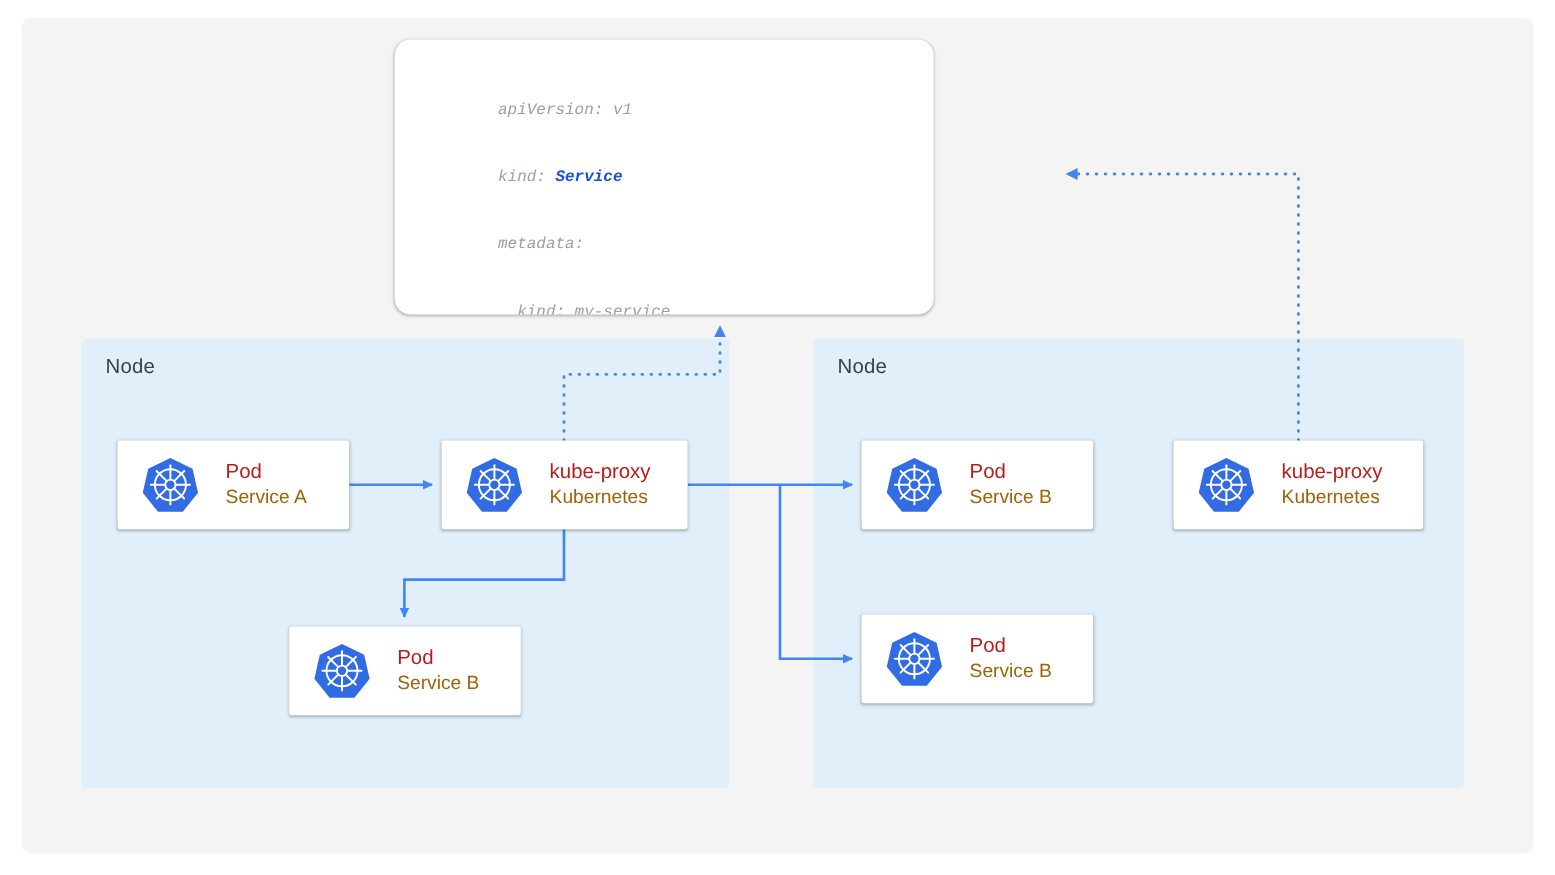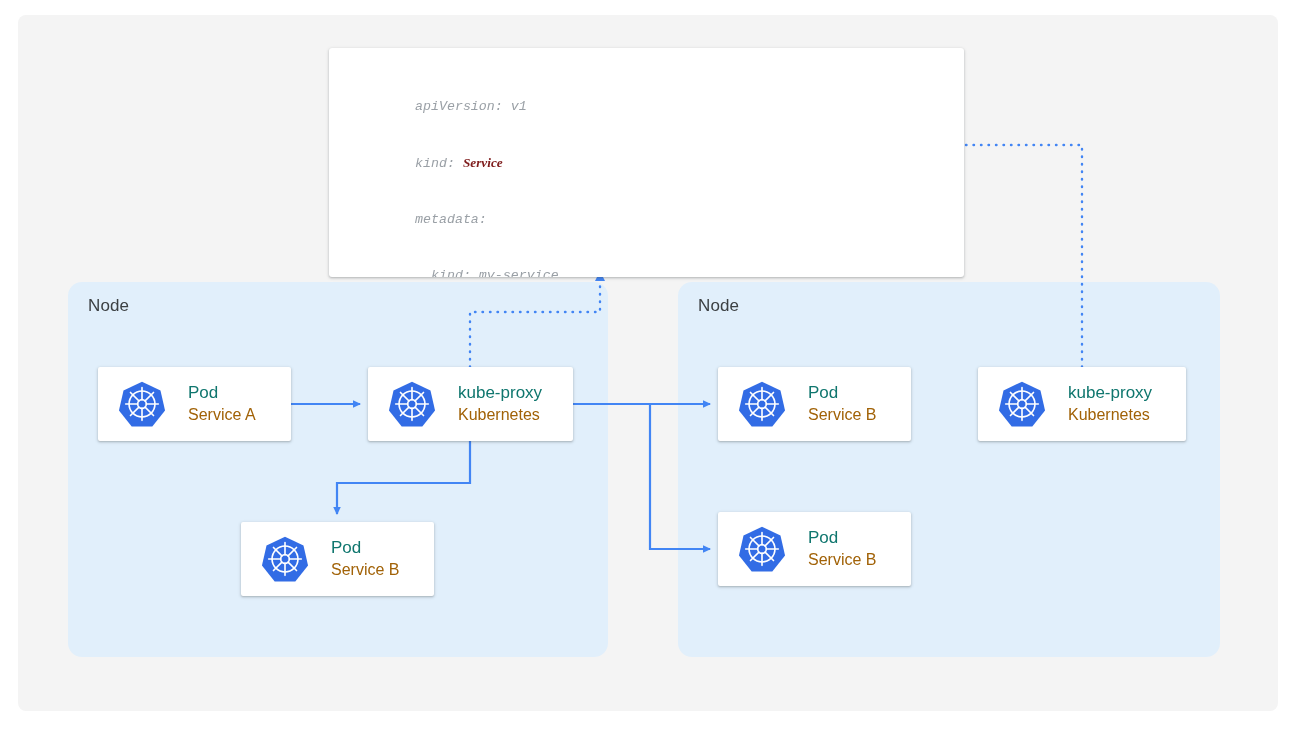--- a/index.html
+++ b/index.html
@@ -28,61 +28,60 @@
     width: 1260px;
     height: 696px;
     background: #F4F4F4;
     border-radius: 8px;
   }
 
   
   .node-box {
     position: absolute;
     background: #E1EFFB;
-    border-radius: 14px;
+    border-radius: 4px;
   }
   .node-left  { left: 68px;  top: 282px; width: 540px; height: 375px; }
   .node-right { left: 678px; top: 282px; width: 542px; height: 375px; }
 
   .node-label {
     position: absolute;
     left: 20px;
     top: 14px;
     font-size: 17px;
     color: #3C4043;
     letter-spacing: 0.1px;
     white-space: nowrap;
   }
 
   
   .yaml-card {
     position: absolute;
     left: 329px;
     top: 33px;
-    width: 635px;
+    width: 449px;
     height: 229px;
     background: #FFFFFF;
-    border-radius: 3px;
+    border-radius: 13px;
     box-shadow: 0 1px 2px rgba(60,64,67,0.24), 0 1px 3px 1px rgba(60,64,67,0.10);
     overflow: hidden;
-    margin-top: 15px;
   }
   .yaml-body {
     position: absolute;
     left: 86px;
     top: 13px;
     font-family: "Liberation Mono", "DejaVu Sans Mono", monospace;
     font-style: italic;
     font-size: 13.3px;
     line-height: 18.6px;
     color: #9AA0A6;
     white-space: pre;
   }
   .yaml-line { display: block; white-space: pre; }
-  .yaml-line .bold-seg { font-weight: bold; color: #7f1d1d; font-family: Liberation Serif, serif; }
+  .yaml-line .bold-seg { font-weight: bold; color: #1d4ed8; }
 
   
   .card {
     position: absolute;
     background: #FFFFFF;
     border-radius: 2px;
     box-shadow: 0 1px 2px rgba(60,64,67,0.26), 0 1px 3px 1px rgba(60,64,67,0.10);
     display: flex;
     align-items: center;
   }
@@ -93,21 +92,21 @@
     flex: 0 0 auto;
   }
   .card-text {
     margin-left: 22px;
     display: flex;
     flex-direction: column;
     justify-content: center;
   }
   .card-title {
     font-size: 17px;
-    color: #0f766e;
+    color: #b91c1c;
     line-height: 22px;
     white-space: nowrap;
   }
   .card-sub {
     font-size: 16px;
     color: #a16207;
     line-height: 22px;
     white-space: nowrap;
   }
 

